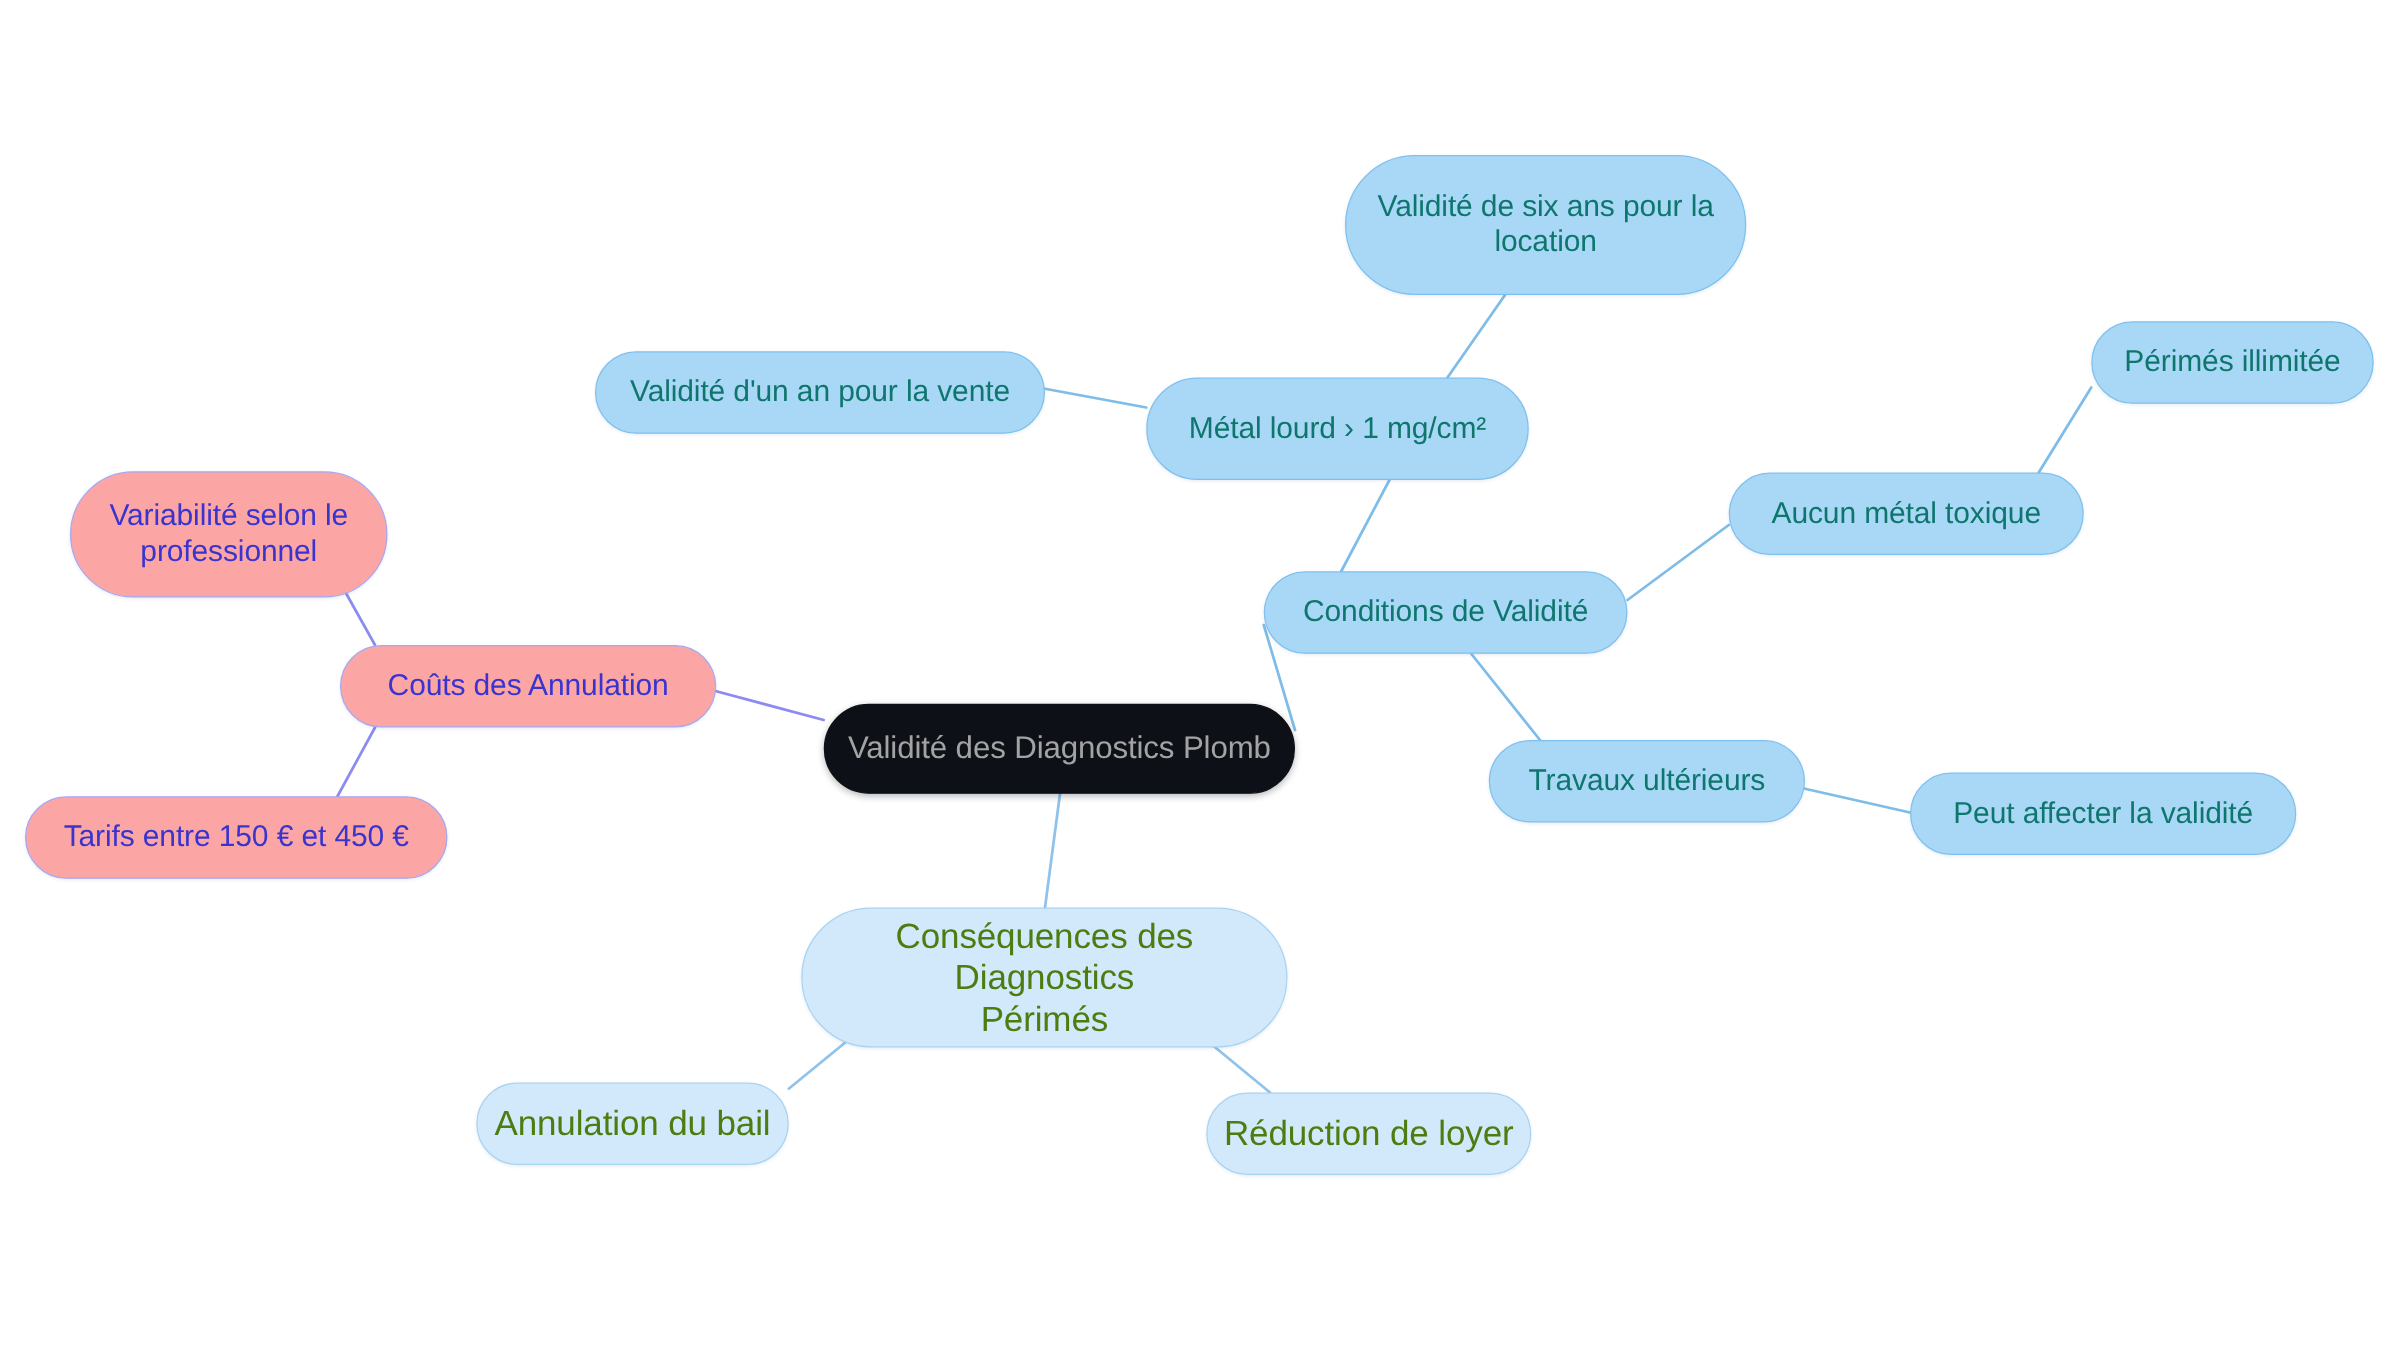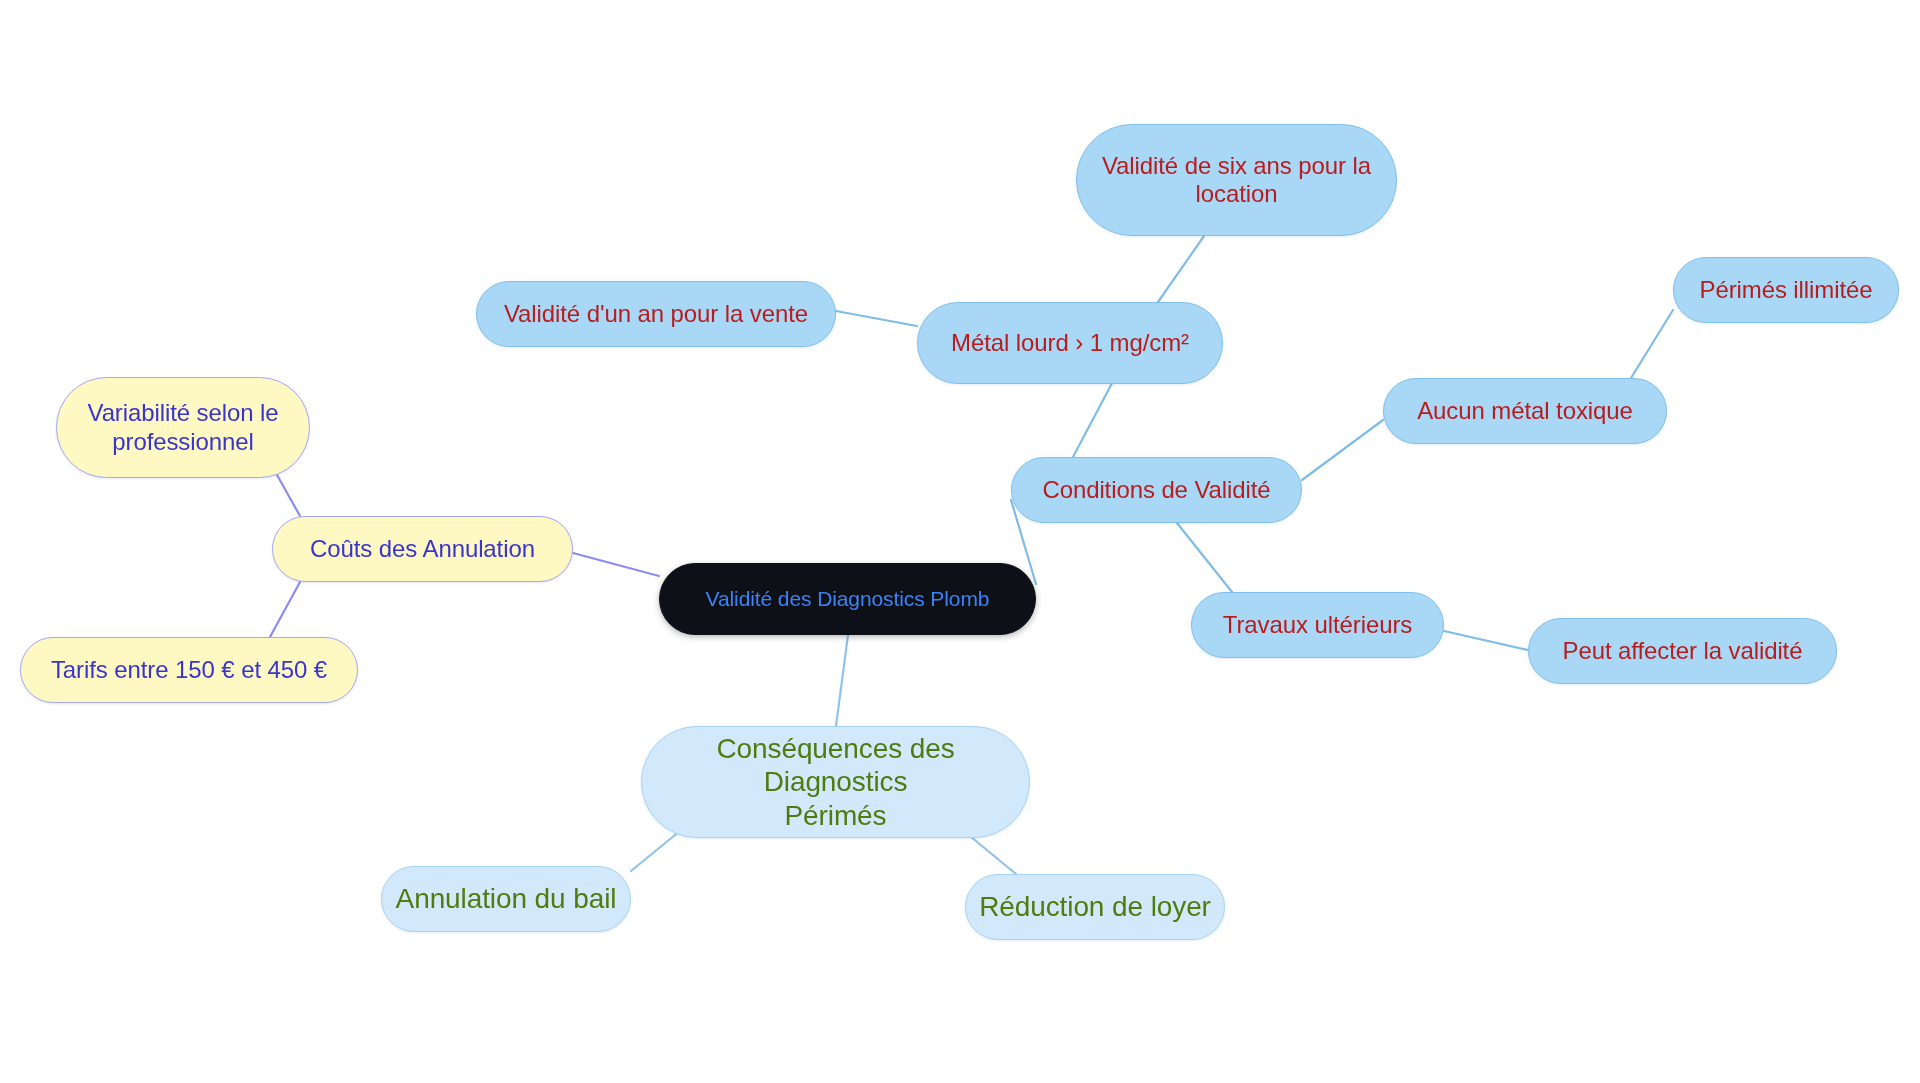--- a/index.html
+++ b/index.html
@@ -32,39 +32,39 @@
     align-items: center;
     justify-content: center;
     text-align: center;
     border-radius: 999px;
     line-height: 1.18;
     white-space: pre-line;
     letter-spacing: -0.1px;
   }
   .node-root {
     background: #0d1117;
-    color: #3b82f6;
+    color: #a3a3a3;
     border: 1px solid #0d1117;
-    font-size: 21px;
+    font-size: 25px;
     box-shadow: 0 2px 6px rgba(13,17,23,0.30);
   }
   .node-blue {
     background: #a9d8f7;
-    color: #b91c1c;
+    color: #0f766e;
     border: 1.5px solid #7fc0ee;
     font-size: 24px;
   }
   .node-lightblue {
     background: #d2e9fb;
     color: #4d7c0f;
     border: 1.5px solid #a9d3f2;
     font-size: 28px;
   }
   .node-purple {
-    background: #fef9c3;
+    background: #fca5a5;
     color: #3a34cf;
     border: 1.5px solid #a7a7f2;
     font-size: 24px;
   }
   .node-blue, .node-lightblue, .node-purple {
     box-shadow: 0 1px 3px rgba(40,90,150,0.12);
   }
 </style>
 </head>
 <body>

